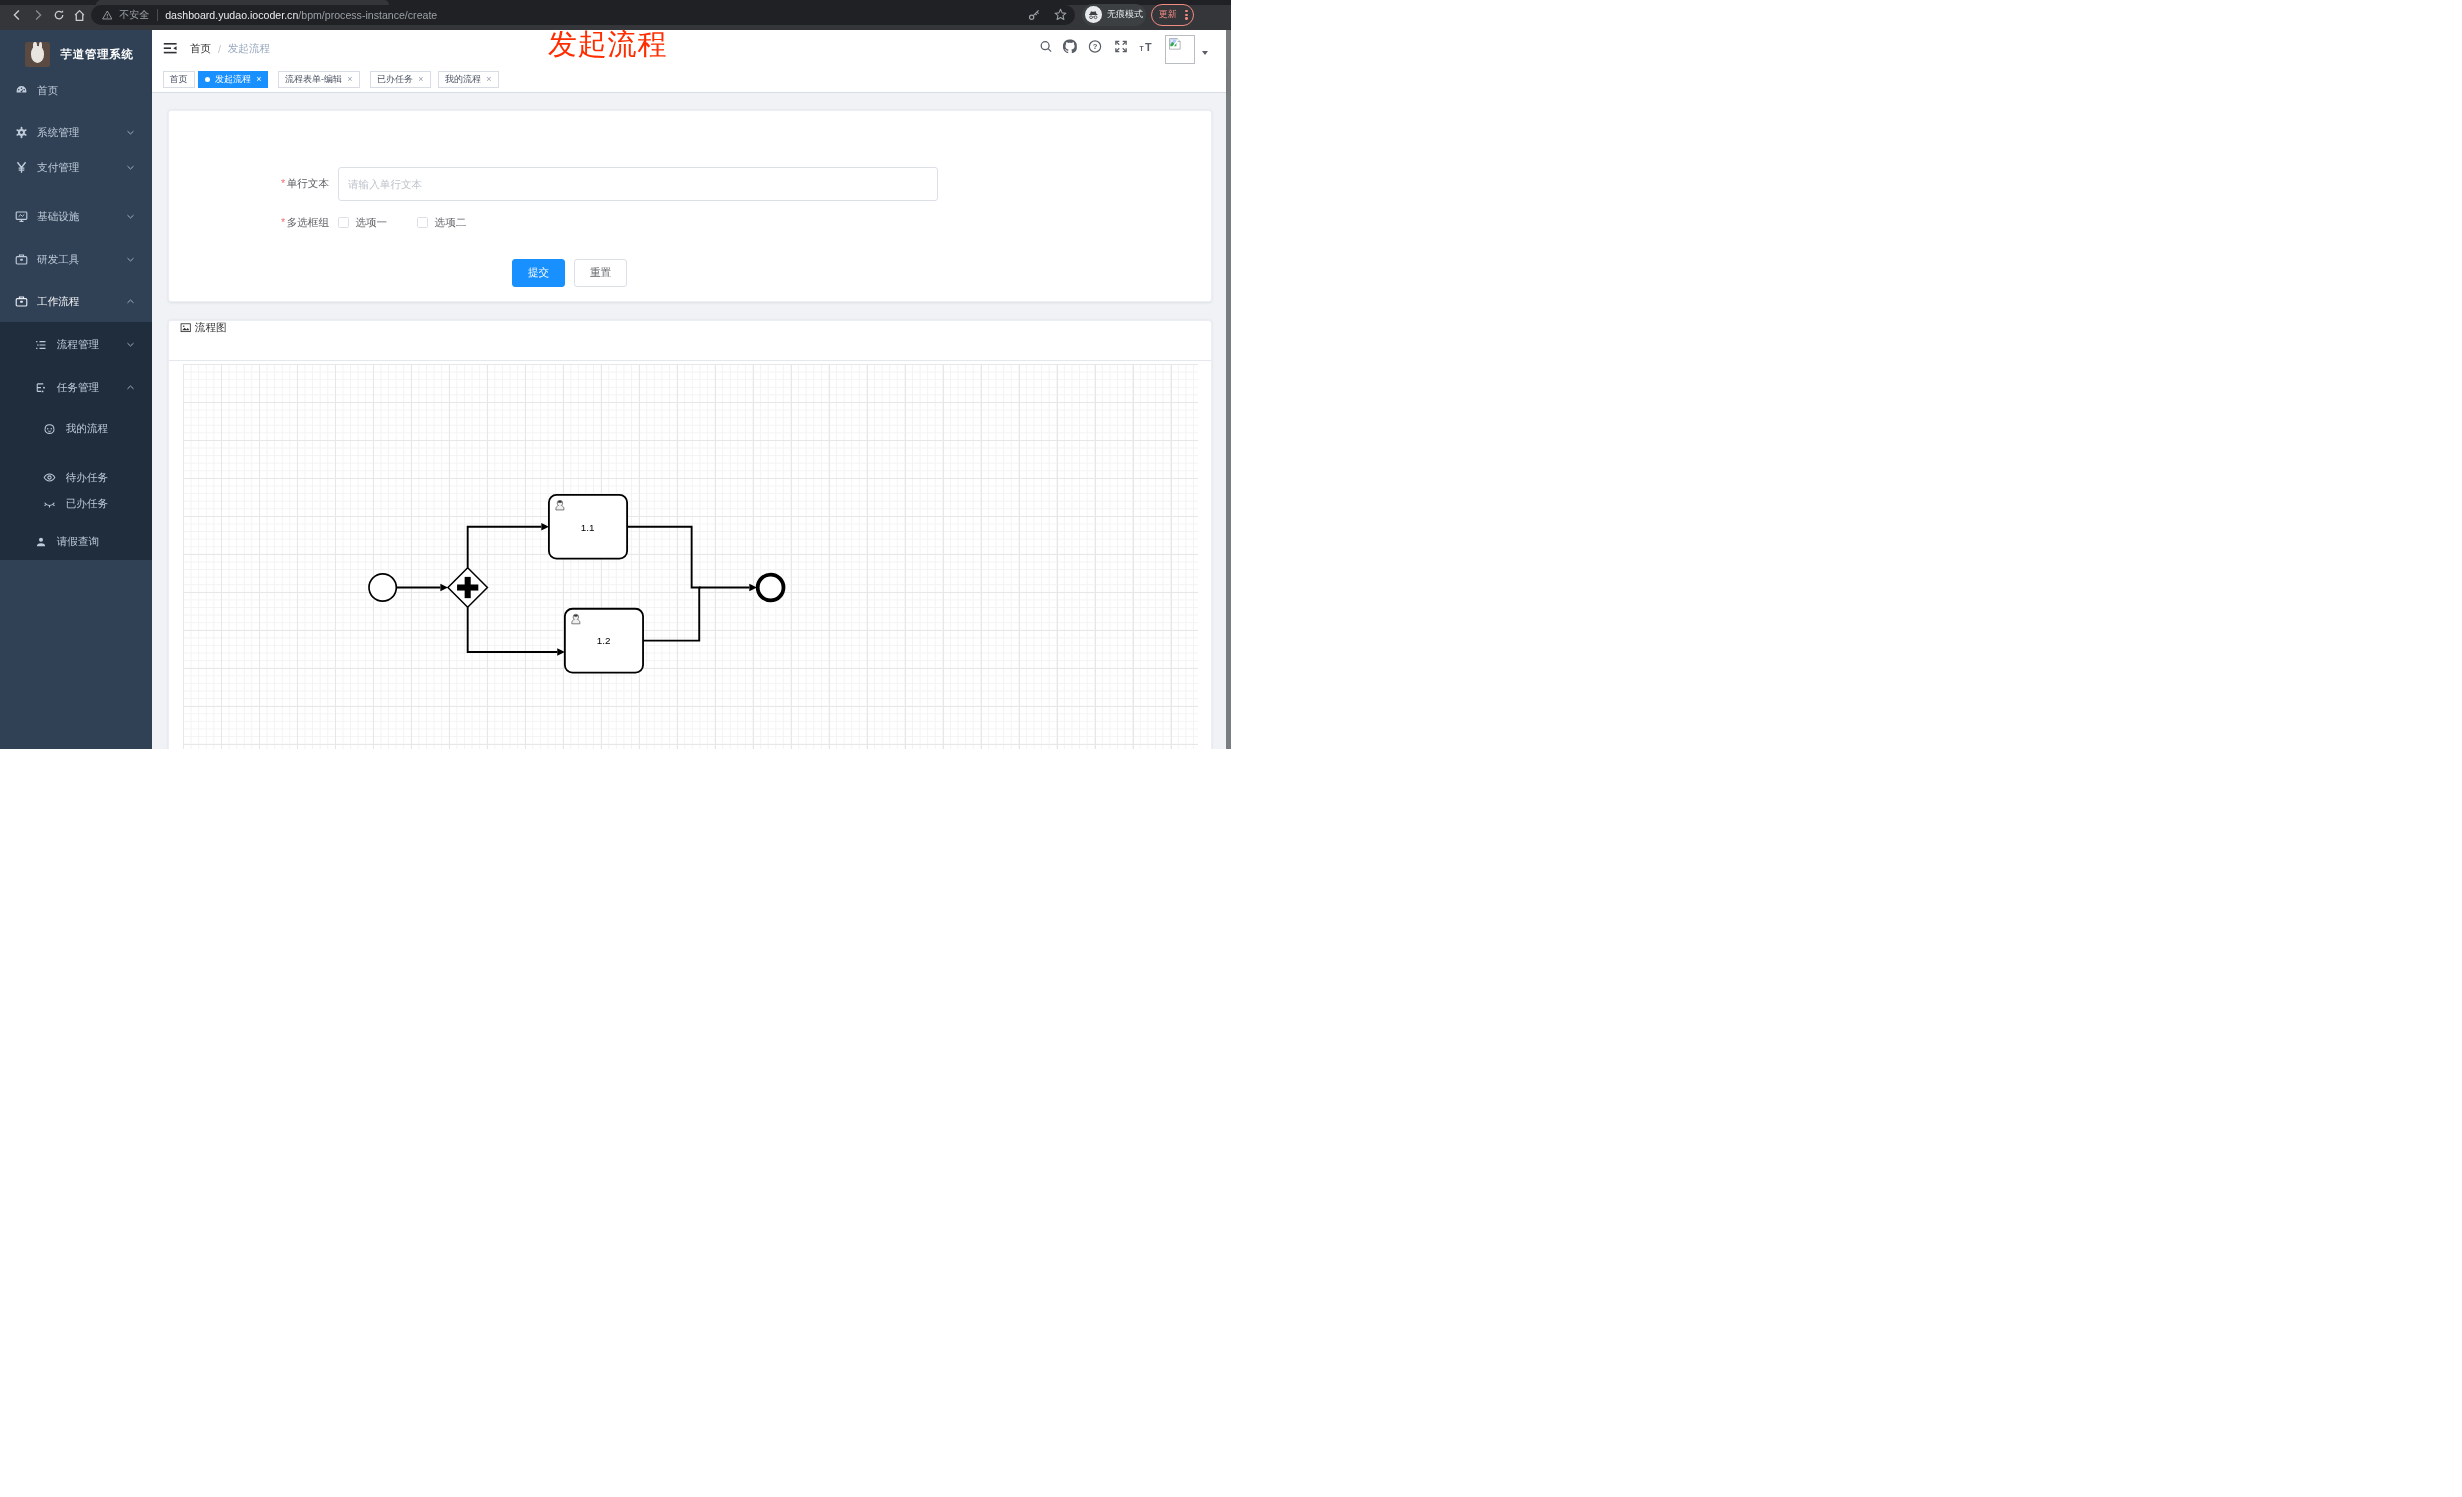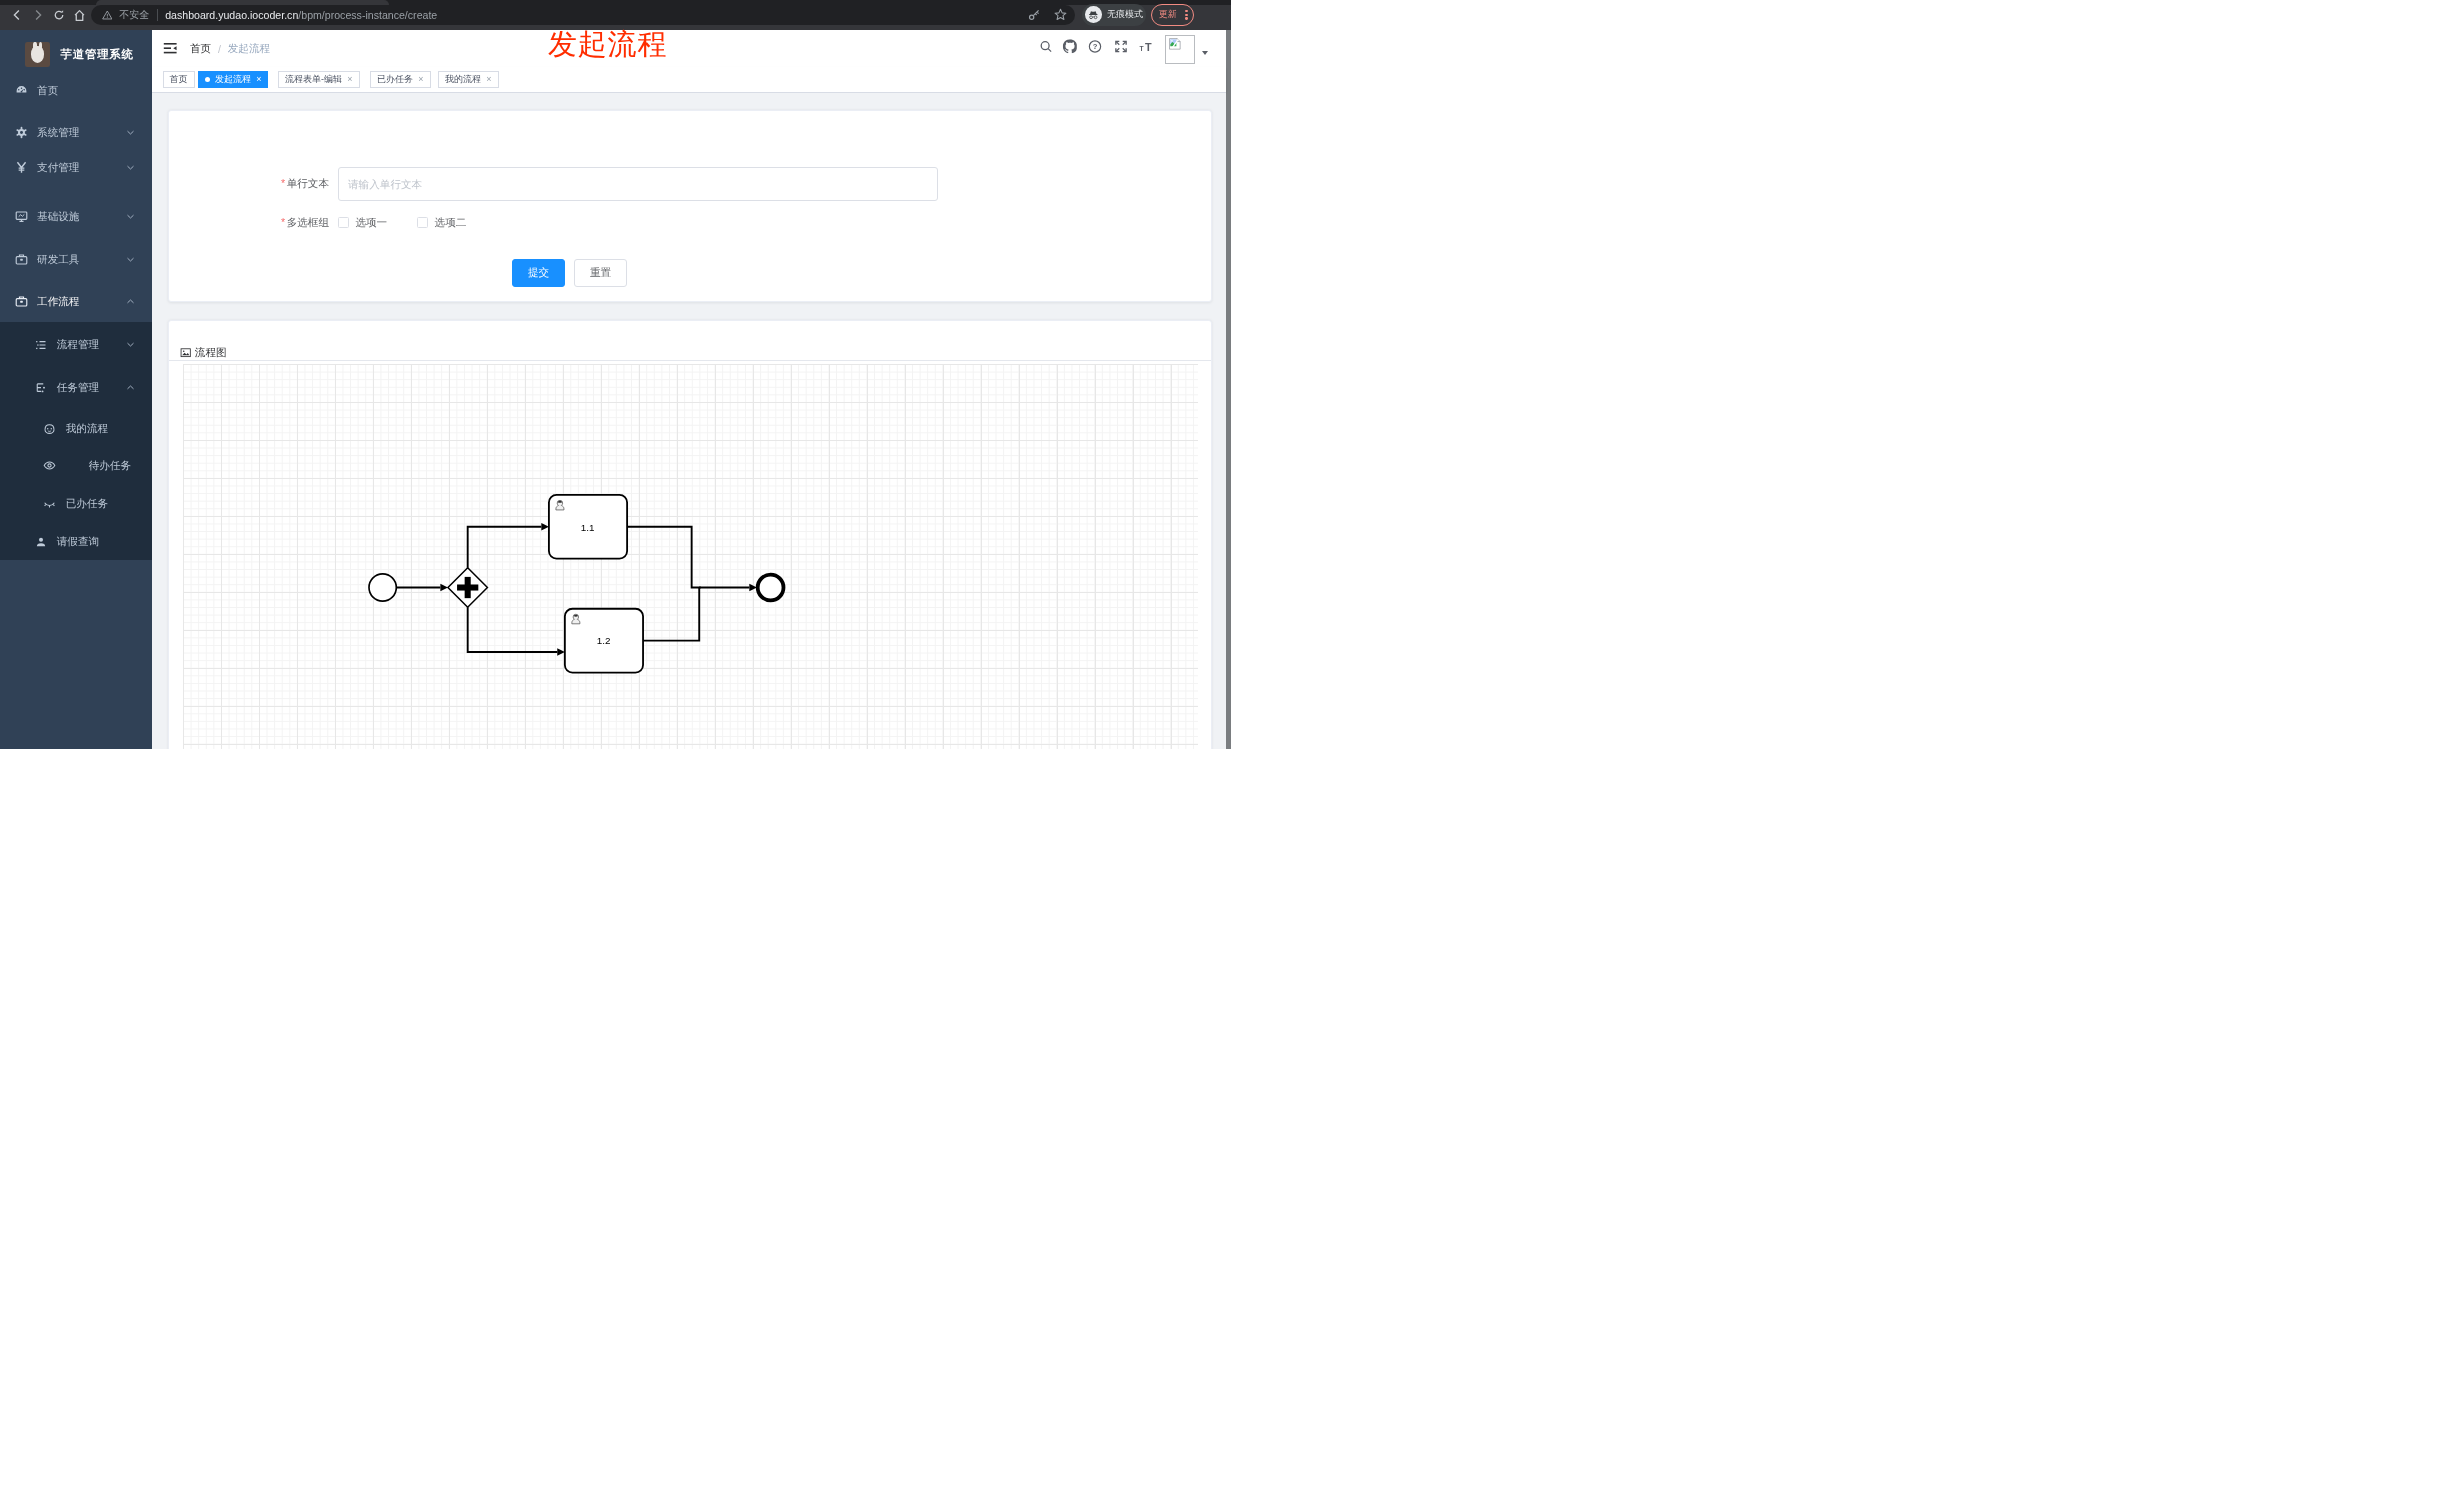--- a/index.html
+++ b/index.html
@@ -83,21 +83,21 @@
   .form-row { position:absolute; display:flex; align-items:center; }
   .form-label { width:169px; text-align:right; font-size:10.6px; color:#606266; padding-right:9px; }
   .req-star { color:#f56c6c; margin-right:1.5px; }
   .text-input { width:600px; height:32px; border:0.8px solid #dcdfe6; border-radius:3px; font-size:10.6px; padding:16px 9px; color:#606266; outline:none; font-family:inherit; }
   .text-input::placeholder { color:#bfc4cc; }
   .checkbox { width:10.6px; height:10.6px; border:0.8px solid #dcdfe6; border-radius:1.5px; background:#fff; display:inline-block; cursor:pointer; flex:none; }
   .cb-label { font-size:10.6px; color:#606266; margin-left:6.8px; }
   .cb-group { display:flex; align-items:center; }
 
   .card2 { left:16px; top:227px; width:1044px; height:456px; }
-  .card2-header { position:relative; height:40px; border-bottom:0.8px solid #e4e7ed; display:flex; align-items:flex-end; padding-left:11.4px; }
+  .card2-header { position:relative; height:40px; border-bottom:0.8px solid #e4e7ed; display:flex; align-items:flex-start; padding-left:11.4px; }
   .bpmn-canvas { position:absolute; left:14.4px; top:43px; width:1015px; height:403px; background-color:#fff;
     background-image:
       linear-gradient(to right, #e7e7e7 0.8px, transparent 0.8px),
       linear-gradient(to bottom, #e7e7e7 0.8px, transparent 0.8px),
       linear-gradient(to right, #f3f3f3 0.8px, transparent 0.8px),
       linear-gradient(to bottom, #f3f3f3 0.8px, transparent 0.8px);
     background-size:38px 38px, 38px 38px, 7.6px 7.6px, 7.6px 7.6px; }
   .bpmn-canvas svg { position:absolute; left:0; top:0; }
 
   
@@ -318,21 +318,21 @@
             <path d="M2.5 9.5a5.5 4.5 0 0 0 11 0" stroke="#bfcbd9" stroke-width="1.3" fill="none"></path>
             <path d="M2.5 9.5C2.5 5.5 5 3.5 8 3.5s5.5 2 5.5 6" stroke="#bfcbd9" stroke-width="1.3" fill="none"></path>
             <circle cx="5.8" cy="8.2" r="0.9" fill="#bfcbd9"></circle>
             <circle cx="10.2" cy="8.2" r="0.9" fill="#bfcbd9"></circle>
             <path d="M6 10.8c1.2 1 2.8 1 4 0" stroke="#bfcbd9" stroke-width="1.1" fill="none"></path>
           </svg>
         </span>
       <span class="mi-label">我的流程</span>
     </div>
 
-    <div class="menu-item lvl2 on-dark" style="top:418px;gap:23px;">
+    <div class="menu-item lvl2 on-dark" style="top:430px;">
       <span class="mi-icon">
           <svg width="13" height="13" viewBox="0 0 16 16">
             <path d="M1.5 8C3.2 5 5.4 3.8 8 3.8S12.8 5 14.5 8c-1.7 3-3.9 4.2-6.5 4.2S3.2 11 1.5 8z" stroke="#bfcbd9" stroke-width="1.3" fill="none"></path>
             <circle cx="8" cy="8" r="2" stroke="#bfcbd9" stroke-width="1.3" fill="none"></circle>
           </svg>
         </span>
       <span class="mi-label">待办任务</span>
     </div>
 
     <div class="menu-item lvl2 on-dark" style="top:456px;">

